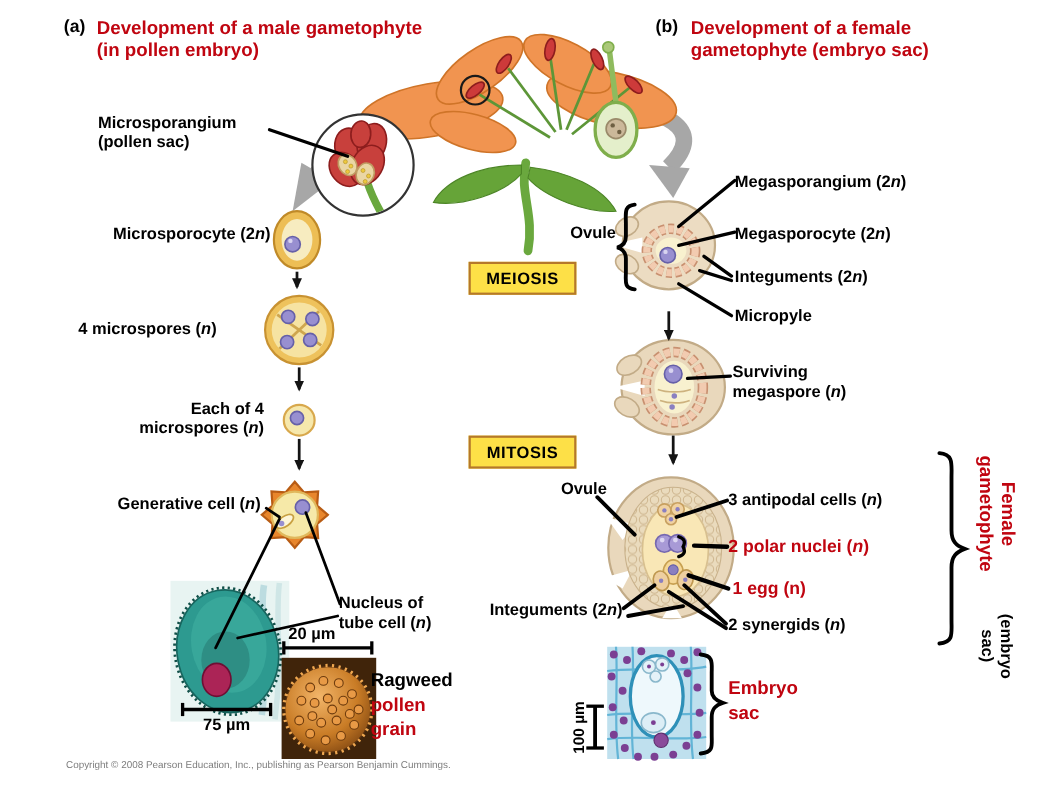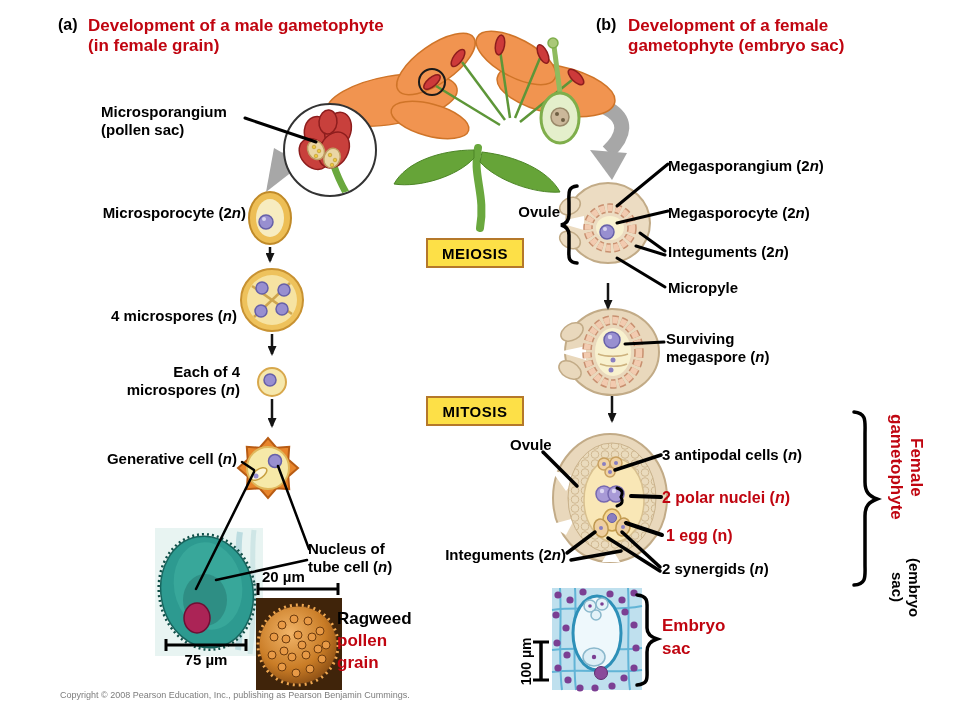--- a/index.html
+++ b/index.html
@@ -309,33 +309,33 @@
     <line x1="166" y1="645" x2="246" y2="645"></line>
     <line x1="166" y1="639" x2="166" y2="651"></line>
         <line x1="246" y1="639" x2="246" y2="651"></line>
     <line x1="541" y1="642" x2="541" y2="680" stroke-width="3.5"></line>
     <line x1="533" y1="642" x2="549" y2="642"></line>
         <line x1="533" y1="680" x2="549" y2="680"></line>
   </g>
 </svg>
 
   <div class="tag" style="left:58px;top:16px;">(a)</div>
-  <div class="title" style="left:88px;top:16px;width:305px;">Development of a male gametophyte (in female grain)</div>
+  <div class="title" style="left:88px;top:16px;width:305px;">Development of a male gametophyte (in pollen embryo)</div>
   <div class="tag" style="left:596px;top:16px;">(b)</div>
   <div class="title" style="left:628px;top:16px;width:290px;">Development of a female gametophyte (embryo sac)</div>
 
   <div class="pbox" style="left:426px;top:238px;">MEIOSIS</div>
   <div class="pbox" style="left:426px;top:396px;">MITOSIS</div>
 
-  <div class="lb" style="left:101px;top:103px;">
+  <div class="lb" style="left:89px;top:103px;">
     <div>Microsporangium</div>
     <div>(pollen sac)</div>
   </div>
   <div class="lb ra" style="right:714px;top:204px;">Microsporocyte (2<i>n</i>)</div>
-  <div class="lb ra" style="right:723px;top:291px;margin-top:16px;">4 microspores (<i>n</i>)</div>
+  <div class="lb ra" style="right:763px;top:291px;">4 microspores (<i>n</i>)</div>
   <div class="lb ra" style="right:720px;top:363px;">
     <div>Each of 4</div>
     <div>microspores (<i>n</i>)</div>
   </div>
   <div class="lb ra" style="right:723px;top:450px;">Generative cell (<i>n</i>)</div>
   <div class="lb" style="left:308px;top:540px;">
     <div>Nucleus of</div>
     <div>tube cell (<i>n</i>)</div>
   </div>
   <div class="lb" style="left:262px;top:568px;width:72px;text-align:left;">20 µm</div>

